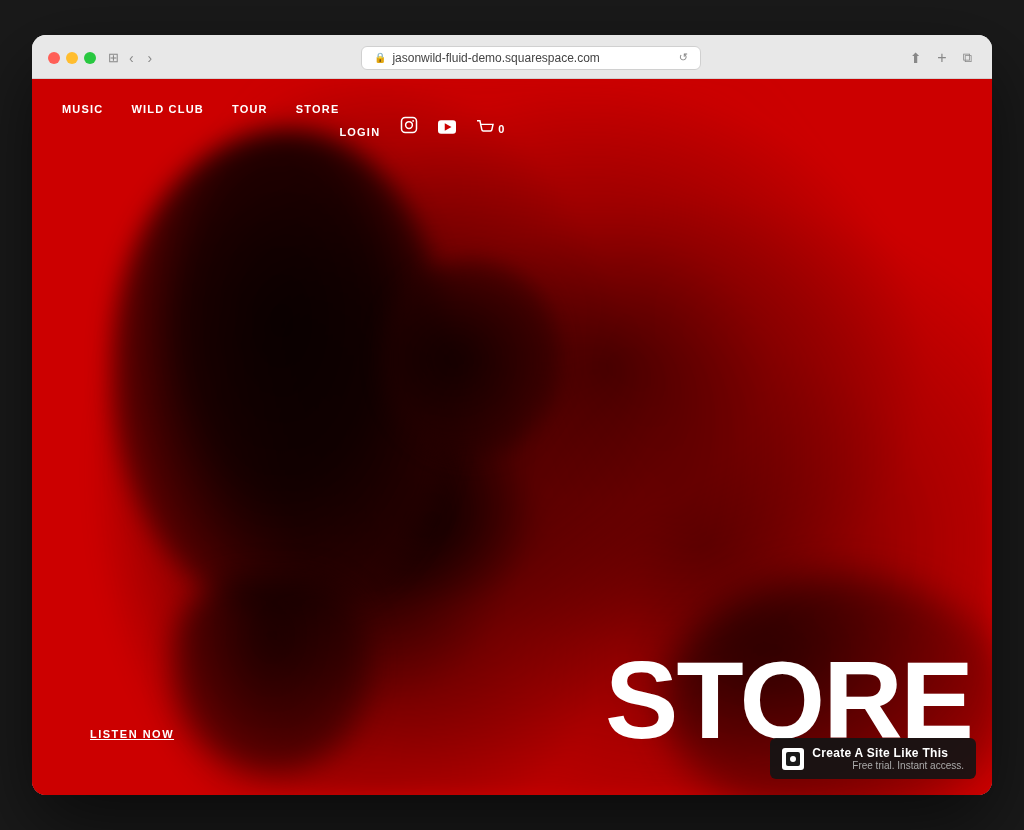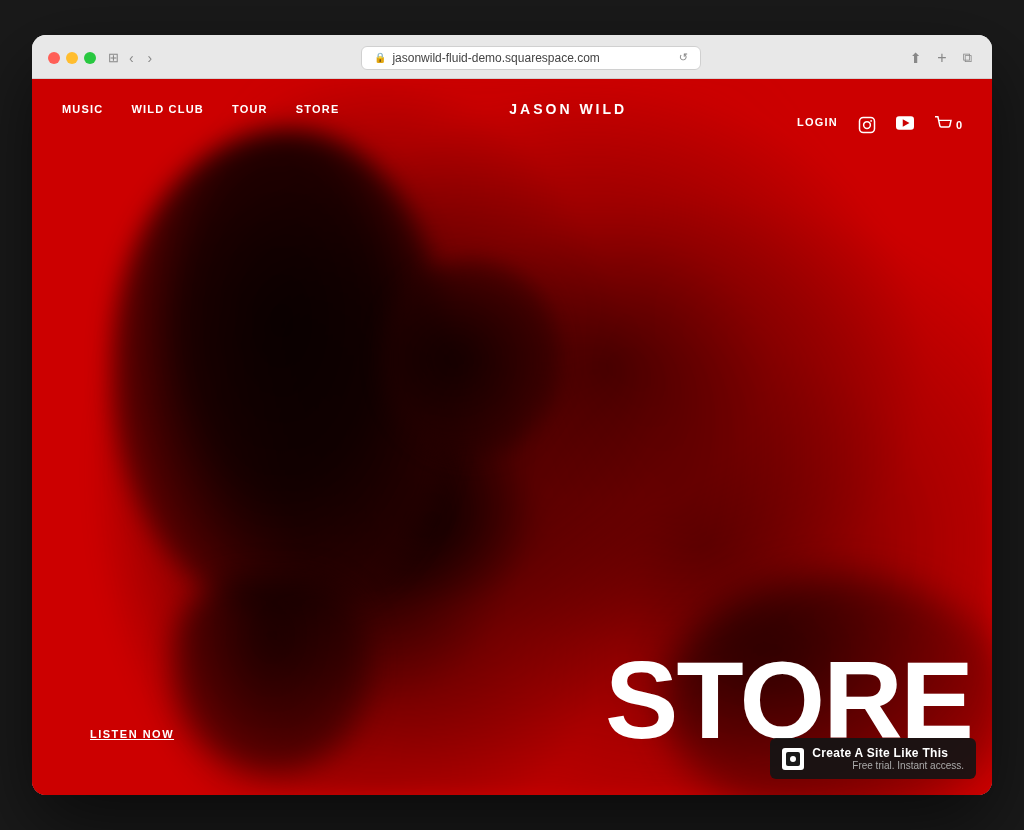--- a/index.html
+++ b/index.html
@@ -217,21 +217,21 @@
     .site-title {
       color: white;
       font-size: 14px;
       font-weight: 600;
       letter-spacing: 3px;
       text-transform: uppercase;
     }
 
     .nav-right {
       display: flex;
-      align-items: flex-start;
+      align-items: flex-end;
       gap: 20px;
       margin-top: 35px;
     }
 
     .nav-login {
       color: white;
       font-size: 11px;
       font-weight: 600;
       letter-spacing: 1.2px;
       text-transform: uppercase;
@@ -382,23 +382,20 @@
     <div class="ear-shape"></div>
     <div class="neck-shape"></div>
     <div class="shoulder-right"></div>
 
     <nav class="nav">
       <div class="nav-left">
         <a class="nav-item">MUSIC</a>
         <a class="nav-item">WILD CLUB</a>
         <a class="nav-item">TOUR</a>
         <a class="nav-item">STORE</a>
-      </div>
-      <div class="nav-center">
-        <span class="site-title">JASON WILD</span>
       </div>
       <div class="nav-right">
         <span class="nav-login">LOGIN</span>
         <span class="nav-icon" title="Instagram">
           <svg width="18" height="18" viewBox="0 0 24 24" fill="white">
             <rect x="2" y="2" width="20" height="20" rx="5" ry="5" stroke="white" stroke-width="2" fill="none"></rect>
             <circle cx="12" cy="12" r="4.5" stroke="white" stroke-width="2" fill="none"></circle>
             <circle cx="17.5" cy="6.5" r="1.2" fill="white"></circle>
           </svg>
         </span>

